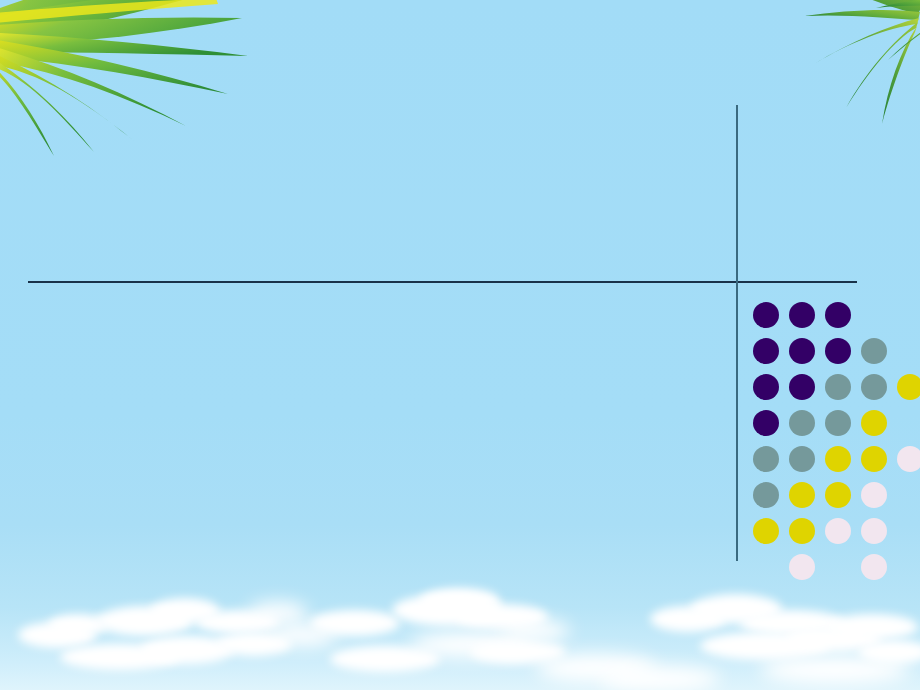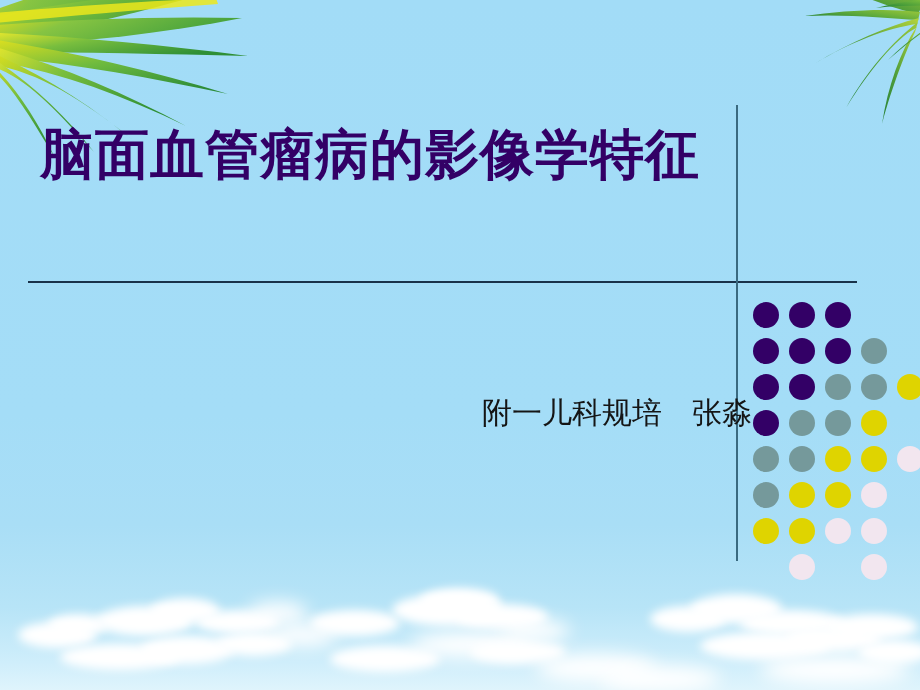--- a/index.html
+++ b/index.html
@@ -245,23 +245,21 @@
       <div class="cloud" style="left: 700px; top: 62px; width: 130px; height: 28px;"></div>
       <div class="cloud" style="left: 786px; top: 56px; width: 96px; height: 26px;"></div>
       <div class="cloud" style="left: 826px; top: 44px; width: 92px; height: 26px;"></div>
       <div class="cloud cloudsoft" style="left: 760px; top: 86px; width: 150px; height: 28px;"></div>
       <div class="cloud" style="left: 858px; top: 70px; width: 72px; height: 24px;"></div>
     </div>
 
   <div class="hline"></div>
   <div class="vline"></div>
 
-  <div class="title">脑面血管瘤病的影像学特征</div>
-
-  <div class="subtitle">附一儿科规培　张淼</div>
+
 
   <div class="dotgrid">
       <div class="dot dot-purple" style="left: 0px; top: 0px; width: 26px; height: 26px; background: rgb(51, 0, 102);"></div>
       <div class="dot dot-purple" style="left: 36px; top: 0px; width: 26px; height: 26px; background: rgb(51, 0, 102);"></div>
       <div class="dot dot-purple" style="left: 72px; top: 0px; width: 26px; height: 26px; background: rgb(51, 0, 102);"></div>
       <div class="dot dot-purple" style="left: 0px; top: 36px; width: 26px; height: 26px; background: rgb(51, 0, 102);"></div>
       <div class="dot dot-purple" style="left: 36px; top: 36px; width: 26px; height: 26px; background: rgb(51, 0, 102);"></div>
       <div class="dot dot-purple" style="left: 72px; top: 36px; width: 26px; height: 26px; background: rgb(51, 0, 102);"></div>
       <div class="dot dot-teal" style="left: 108px; top: 36px; width: 26px; height: 26px; background: rgb(117, 153, 155);"></div>
       <div class="dot dot-purple" style="left: 0px; top: 72px; width: 26px; height: 26px; background: rgb(51, 0, 102);"></div>

